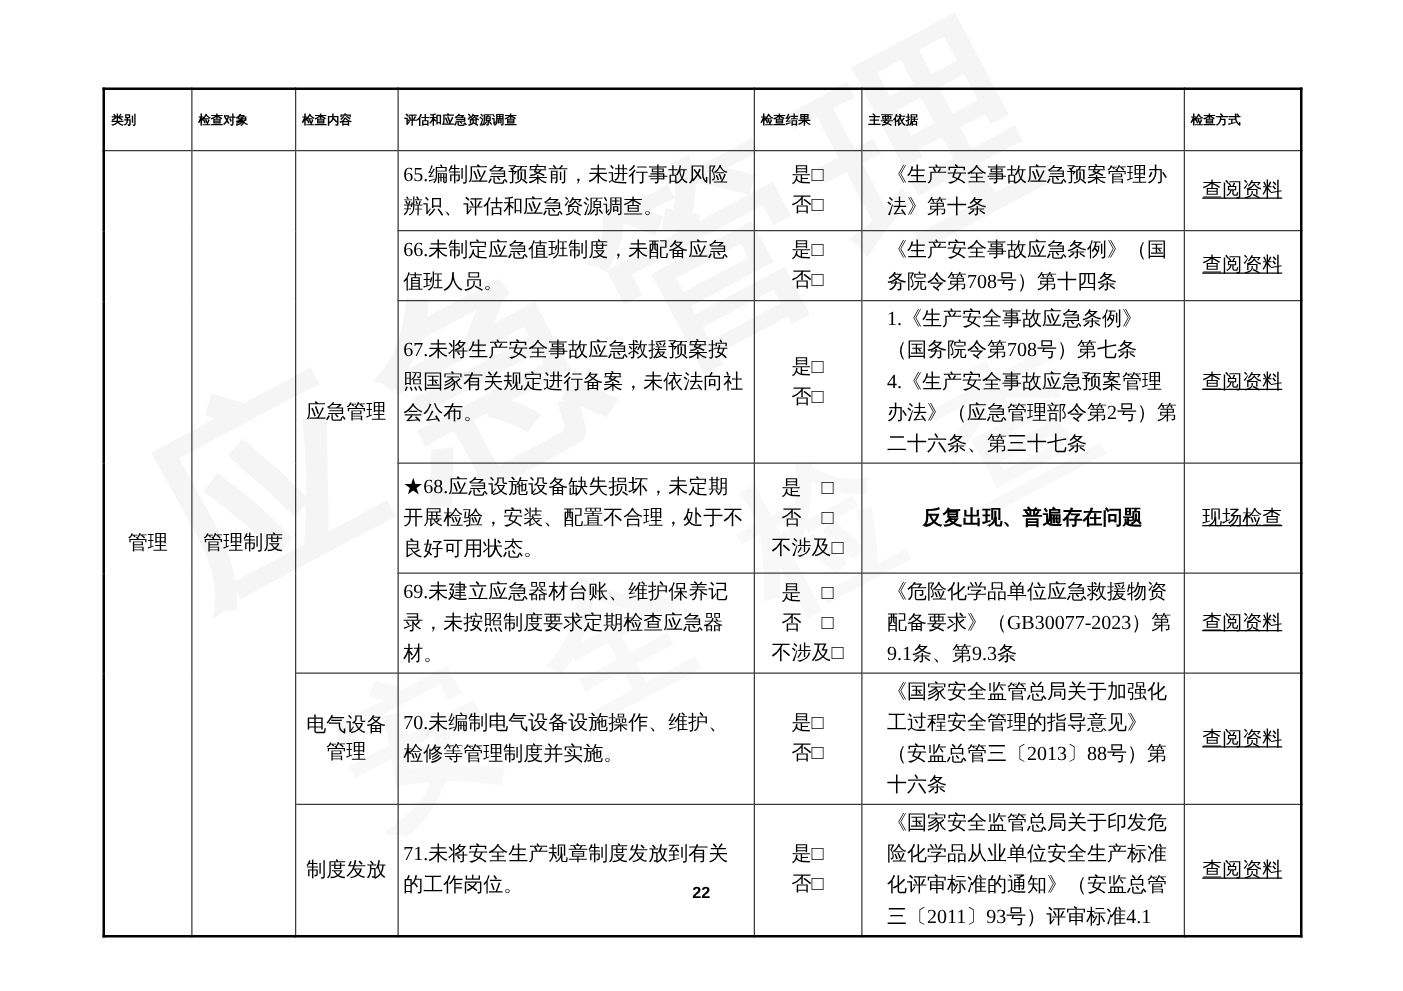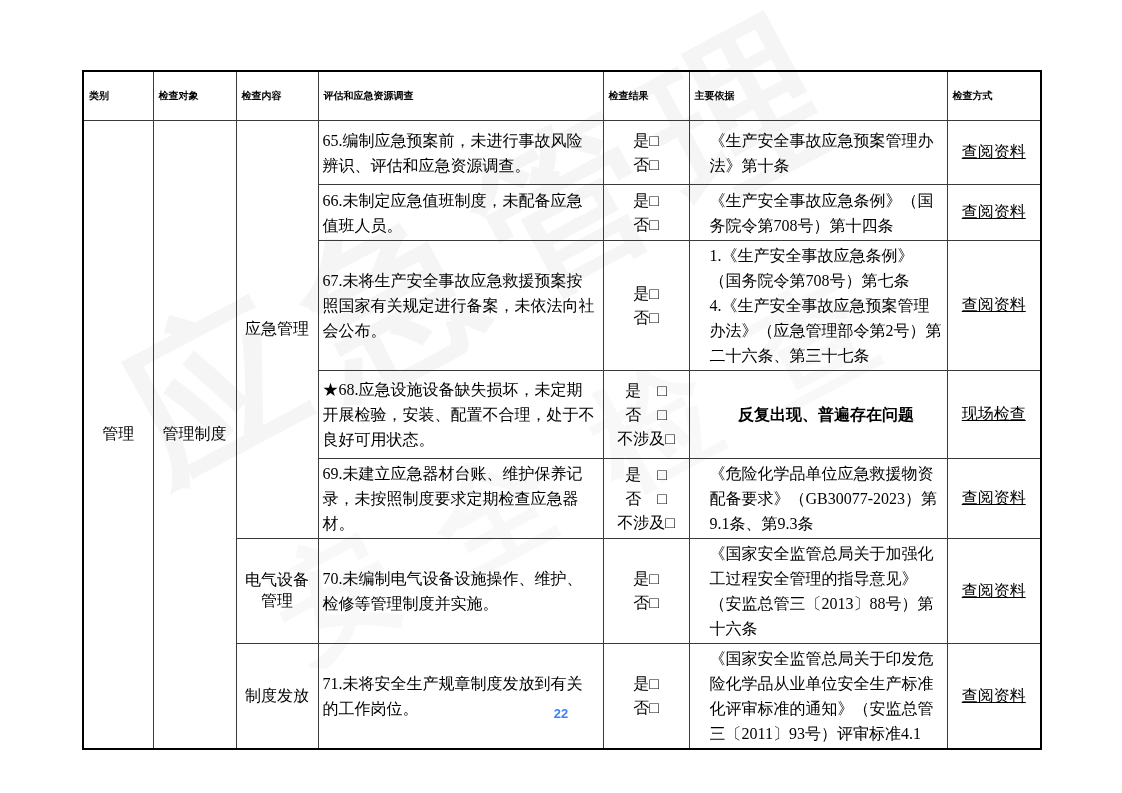--- a/index.html
+++ b/index.html
@@ -33,21 +33,21 @@
   td.cat,td.obj,td.content{text-align:center;}
   td.standard{text-align:left;line-height:25px;padding-left:4px;padding-right:6px;}
   td.result{text-align:center;padding:0 2px;}
   td.result .chk-line{line-height:24px;white-space:nowrap;}
   td.basis{text-align:left;line-height:25px;padding-left:20px;padding-right:4px;}
   td.basis.center{text-align:center;font-weight:bold;}
   td.method{text-align:center;text-decoration:underline;}
   .pageno{
     position:absolute;left:0;right:0;top:706px;text-align:center;
     font-family:"Liberation Sans","DejaVu Sans",sans-serif;
-    font-size:13px;font-weight:bold;color:#3b82f6;
+    font-size:13px;font-weight:bold;color:#000000;
   }
 </style>
 </head>
 <body>
 
 <div class="watermark">
   <span>应急管理</span><br>
   <span class="wm-line2">安全检查</span>
 </div>
 

